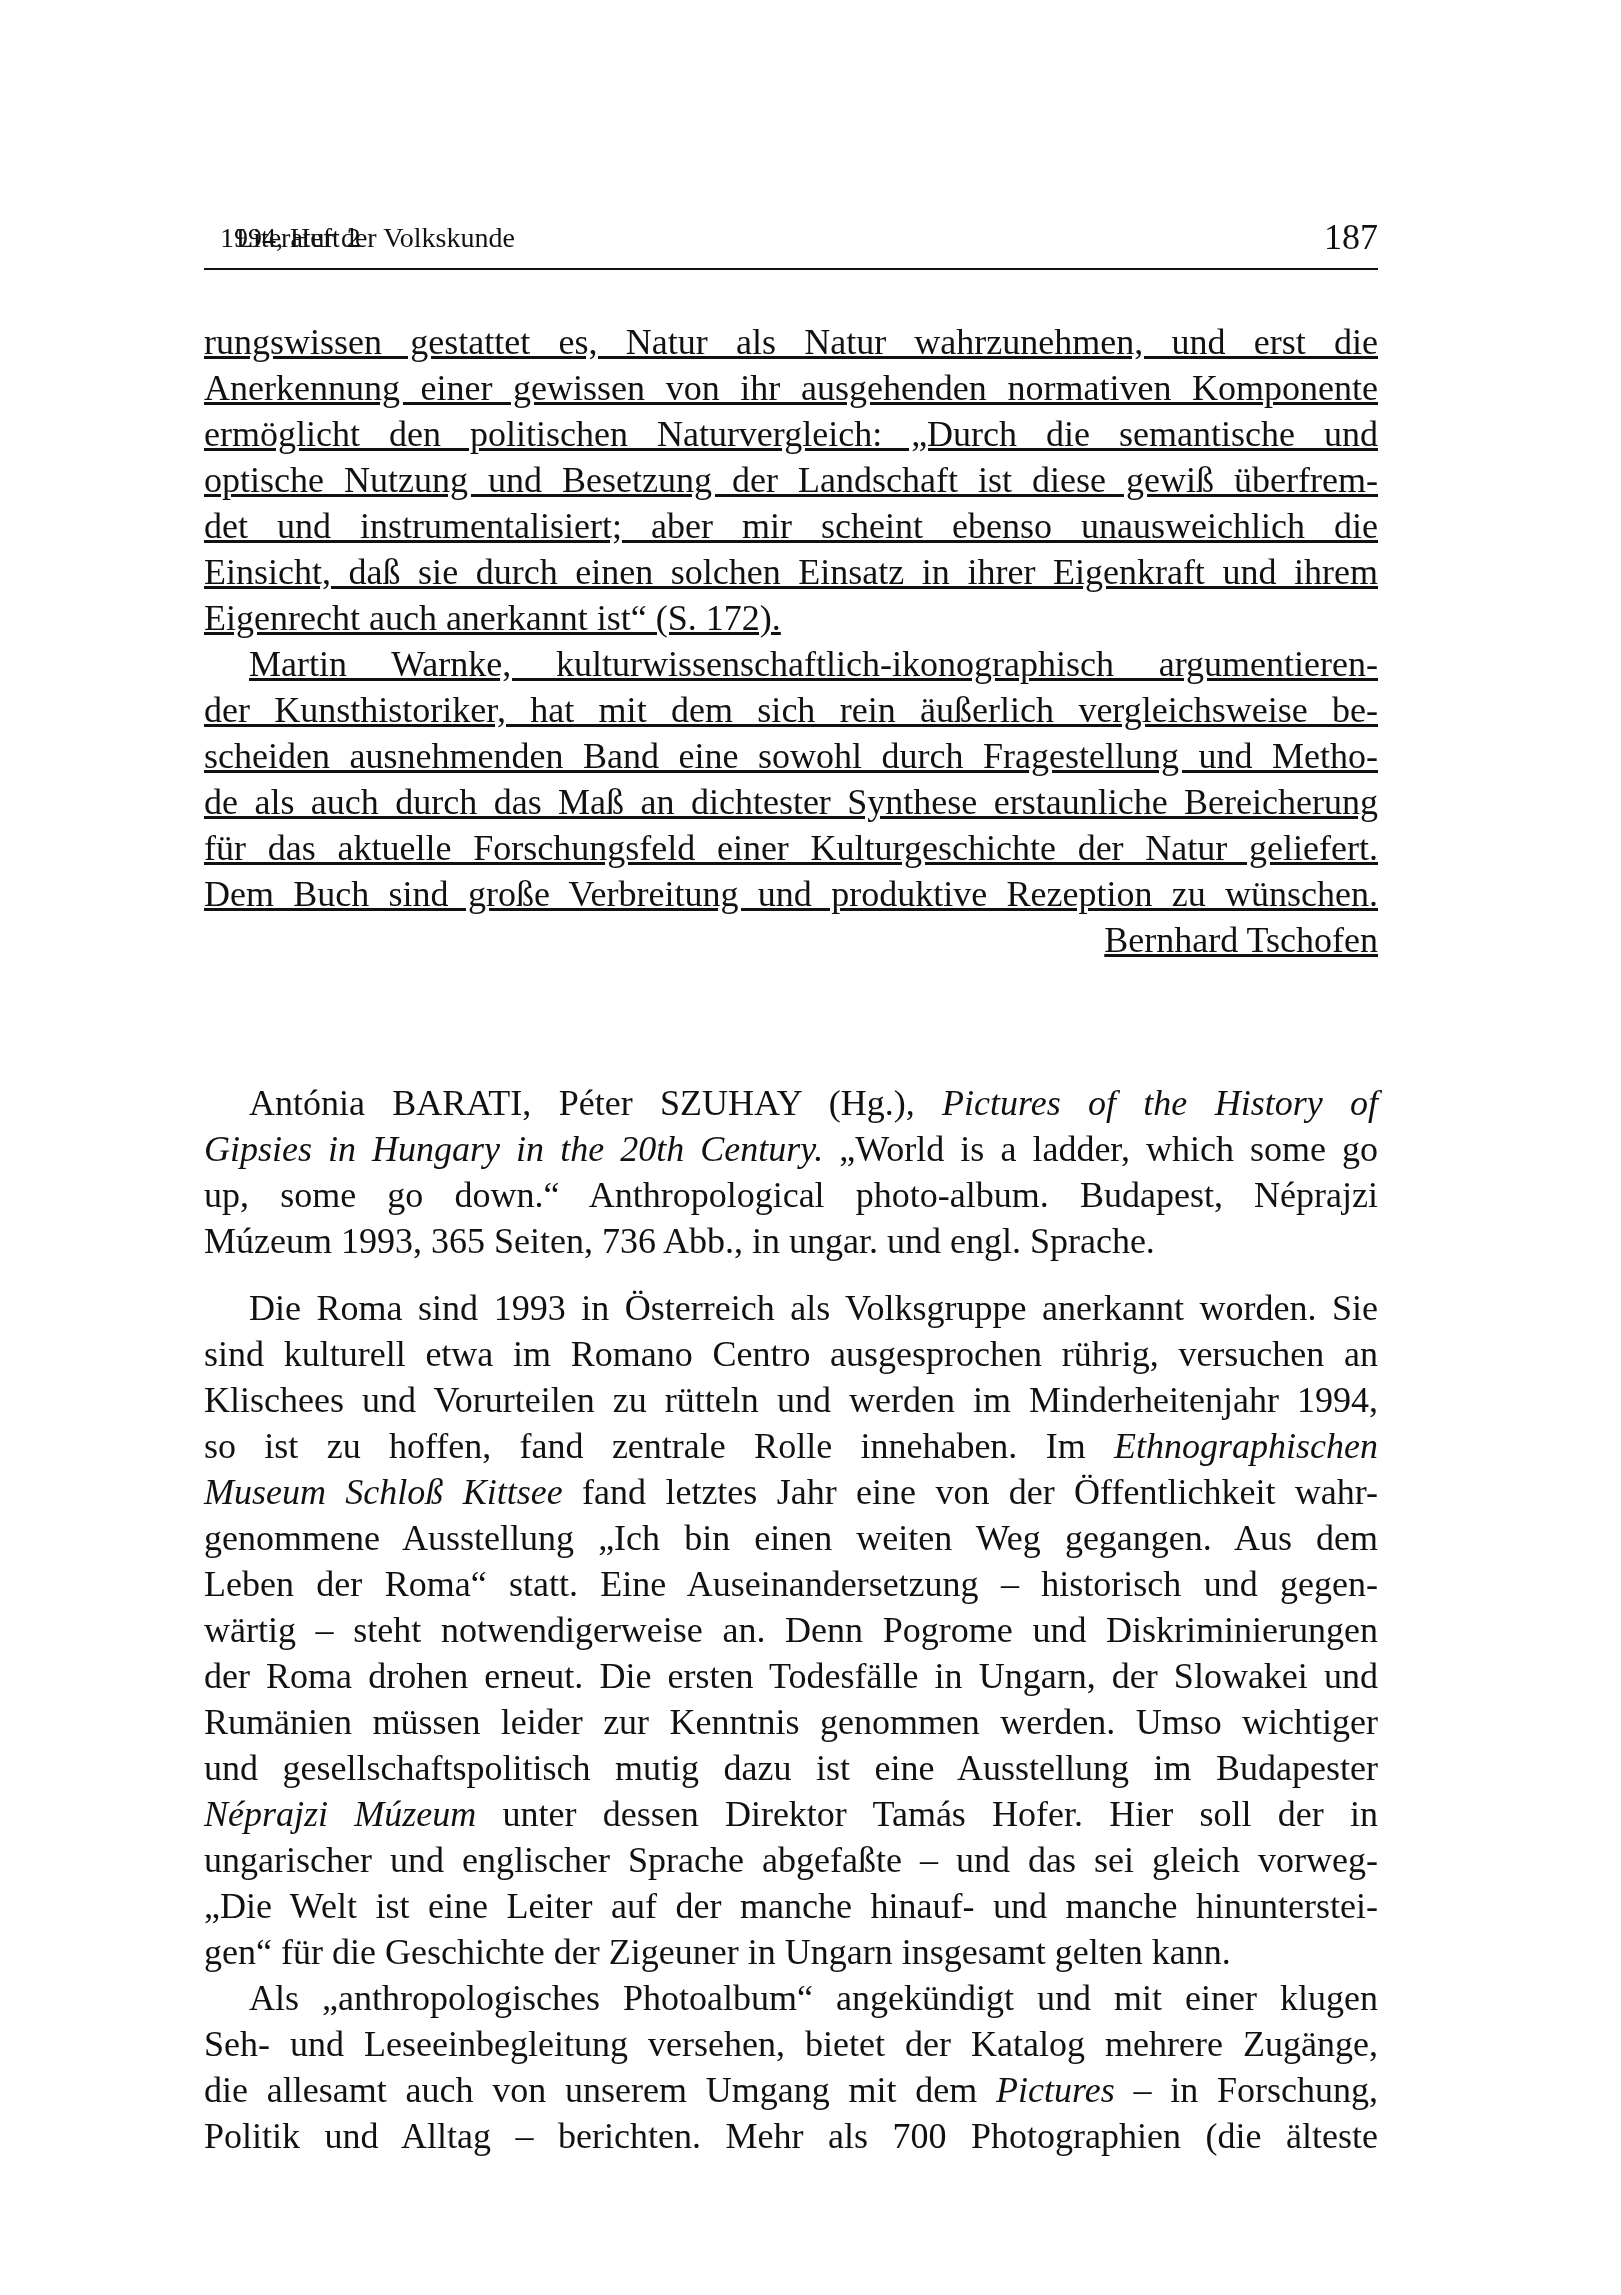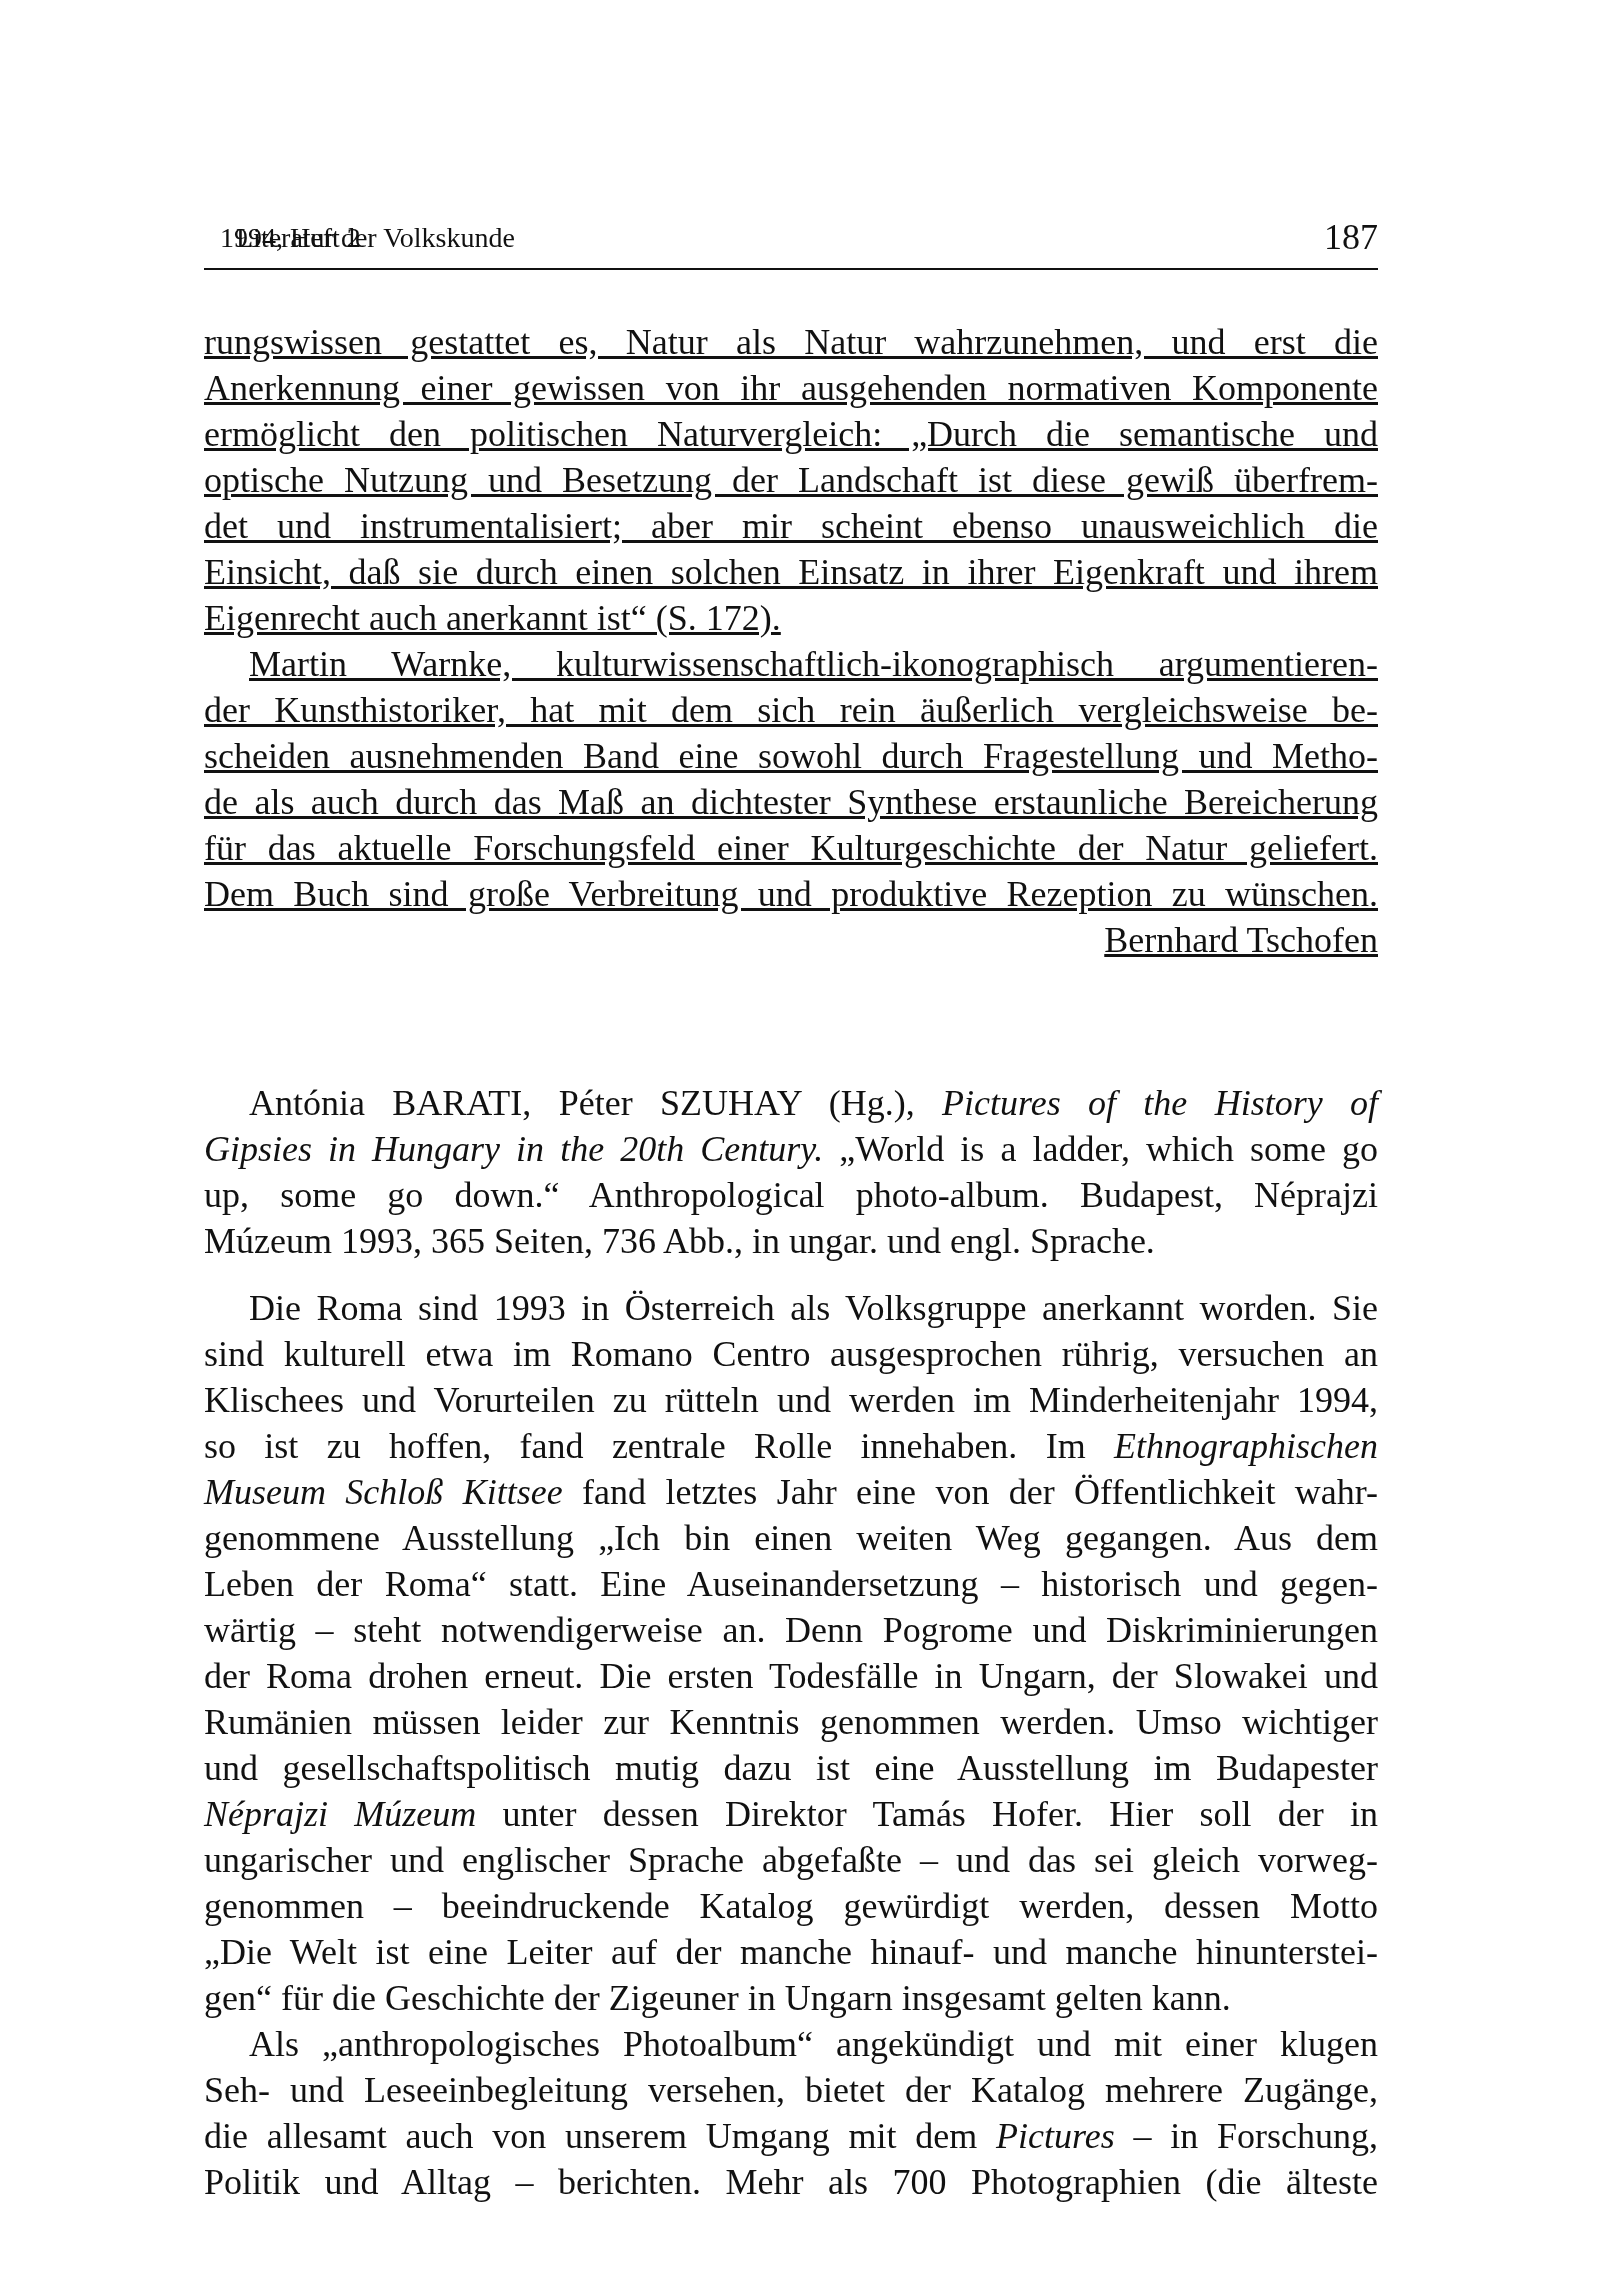--- a/index.html
+++ b/index.html
@@ -108,21 +108,20 @@
     <span class="line"><span>so ist zu hoffen, fand zentrale Rolle innehaben. Im </span><i>Ethnographischen</i></span>
     <span class="line"><i>Museum Schloß Kittsee</i><span> fand letztes Jahr eine von der Öffentlichkeit wahr-</span></span>
     <span class="line">genommene Ausstellung „Ich bin einen weiten Weg gegangen. Aus dem</span>
     <span class="line">Leben der Roma“ statt. Eine Auseinandersetzung – historisch und gegen-</span>
     <span class="line">wärtig – steht notwendigerweise an. Denn Pogrome und Diskriminierungen</span>
     <span class="line">der Roma drohen erneut. Die ersten Todesfälle in Ungarn, der Slowakei und</span>
     <span class="line">Rumänien müssen leider zur Kenntnis genommen werden. Umso wichtiger</span>
     <span class="line">und gesellschaftspolitisch mutig dazu ist eine Ausstellung im Budapester</span>
     <span class="line"><i>Néprajzi Múzeum</i><span> unter dessen Direktor Tamás Hofer. Hier soll der in</span></span>
     <span class="line">ungarischer und englischer Sprache abgefaßte – und das sei gleich vorweg-</span>
-    <span class="line">genommen – beeindruckende Katalog gewürdigt werden, dessen Motto</span>
     <span class="line">„Die Welt ist eine Leiter auf der manche hinauf- und manche hinunterstei-</span>
     <span class="line last">gen“ für die Geschichte der Zigeuner in Ungarn insgesamt gelten kann.</span>
 
     <span class="line first">Als „anthropologisches Photoalbum“ angekündigt und mit einer klugen</span>
     <span class="line">Seh- und Leseeinbegleitung versehen, bietet der Katalog mehrere Zugänge,</span>
     <span class="line"><span>die allesamt auch von unserem Umgang mit dem </span><i>Pictures</i><span> – in Forschung,</span></span>
     <span class="line">Politik und Alltag – berichten. Mehr als 700 Photographien (die älteste</span>
   </div>
 
 </div>

